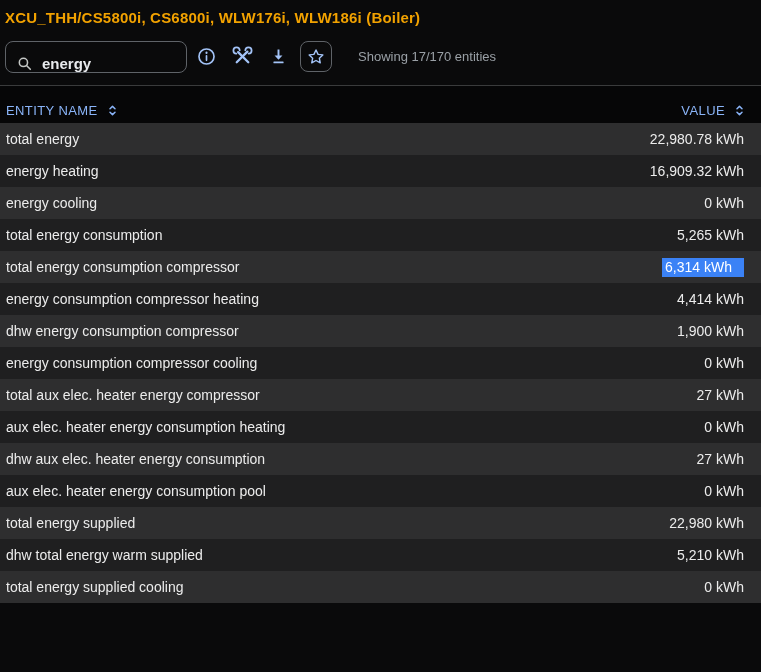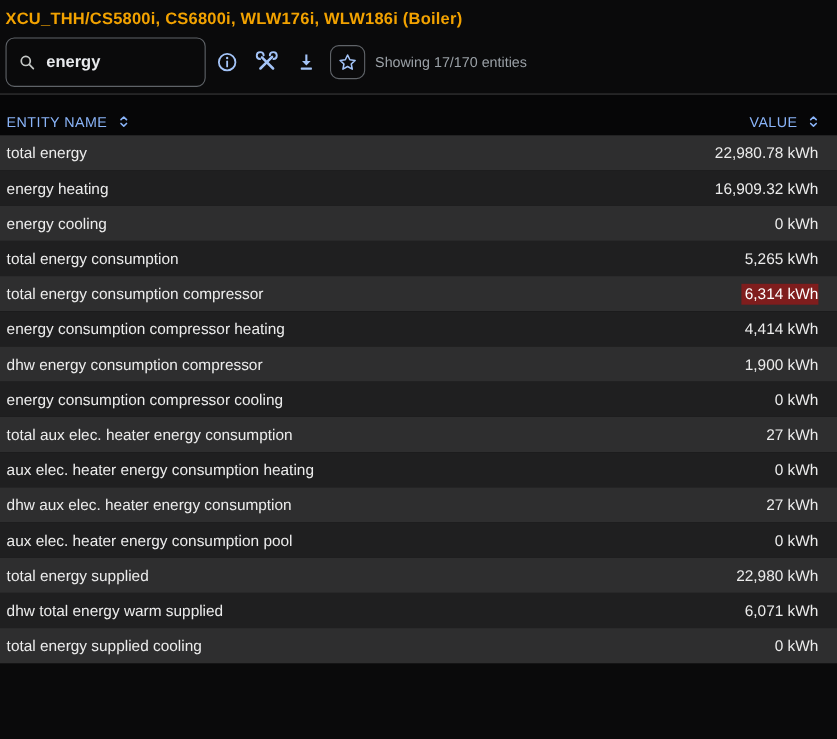--- a/index.html
+++ b/index.html
@@ -19,25 +19,25 @@
     line-height:18px;
   }
   .toolbar {
     margin:14px 0 0 5px;
     height:31px;
     display:flex;
     align-items:center;
   }
   .search-box {
     width:182px;
-    height:45px;
+    height:32px;
     border:1px solid #5f6368;
     border-radius:8px;
     display:flex;
-    align-items:center;
+    align-items:flex-end;
     padding:0 10px;
     background:transparent;
   }
   .search-box svg { flex:0 0 auto; color:#c4c7c5; }
   .search-input {
     border:none; outline:none; background:transparent;
     color:#e8eaed; font-size:15px; font-weight:700;
     font-family:"Liberation Sans", sans-serif;
     margin-left:9px; width:130px;
   }
@@ -53,21 +53,21 @@
   .star-btn {
     margin-left:10px;
     width:32px; height:31px;
     border:1px solid #5f6368;
     border-radius:8px;
     display:flex; align-items:center; justify-content:center;
     color:#a3c3f7; cursor:pointer;
   }
   .star-btn svg { width:20px; height:20px; }
   .status-text {
-    margin-left:9px;
+    margin-left:26px;
     font-size:13px;
     color:#9aa0a6;
   }
   .table-header {
     margin-top:13px;
     border-top:1px solid #3a3b3c;
     height:38px;
     display:flex;
     align-items:center;
     justify-content:space-between;
@@ -92,23 +92,23 @@
     padding:0 17px 0 6px;
     font-size:14px;
     color:#ececec;
     cursor:default;
   }
   .row:nth-child(odd)  { background:#2e2e2f; }
   .row:nth-child(even) { background:#1f1f20; }
   .cell-name  { white-space:nowrap; }
   .cell-value { white-space:nowrap; text-align:right; }
   .text-selected {
-    background:#7f1d1d;
+    background:#3b82f6;
     color:#ffffff;
-    padding:1px 0 2px 3px;
+    padding:1px 12px 2px 3px;
   }
 </style>
 </head>
 <body>
 
 <div class="page-title">XCU_THH/CS5800i, CS6800i, WLW176i, WLW186i (Boiler)</div>
 
 <div class="toolbar">
   <div class="search-box">
     <svg width="17" height="17" viewBox="0 0 24 24" fill="none" stroke="currentColor" stroke-width="2.2" stroke-linecap="round">
@@ -195,40 +195,40 @@
   </div>
     <div class="row">
     <span class="cell-name">dhw energy consumption compressor</span>
     <span class="cell-value">1,900 kWh</span>
   </div>
     <div class="row">
     <span class="cell-name">energy consumption compressor cooling</span>
     <span class="cell-value">0 kWh</span>
   </div>
     <div class="row">
-    <span class="cell-name">total aux elec. heater energy consumption</span>
+    <span class="cell-name">total aux elec. heater energy compressor</span>
     <span class="cell-value">27 kWh</span>
   </div>
     <div class="row">
     <span class="cell-name">aux elec. heater energy consumption heating</span>
     <span class="cell-value">0 kWh</span>
   </div>
     <div class="row">
     <span class="cell-name">dhw aux elec. heater energy consumption</span>
     <span class="cell-value">27 kWh</span>
   </div>
     <div class="row">
     <span class="cell-name">aux elec. heater energy consumption pool</span>
     <span class="cell-value">0 kWh</span>
   </div>
     <div class="row">
     <span class="cell-name">total energy supplied</span>
     <span class="cell-value">22,980 kWh</span>
   </div>
     <div class="row">
     <span class="cell-name">dhw total energy warm supplied</span>
-    <span class="cell-value">6,071 kWh</span>
+    <span class="cell-value">5,210 kWh</span>
   </div>
     <div class="row">
     <span class="cell-name">total energy supplied cooling</span>
     <span class="cell-value">0 kWh</span>
   </div>
   </div>
 
 </body></html>

